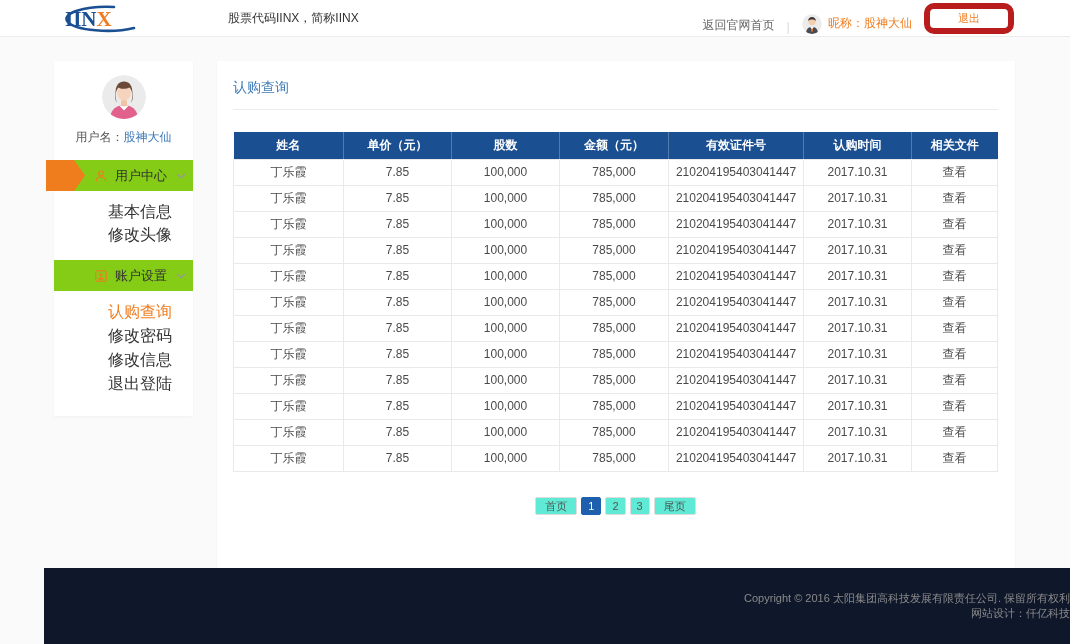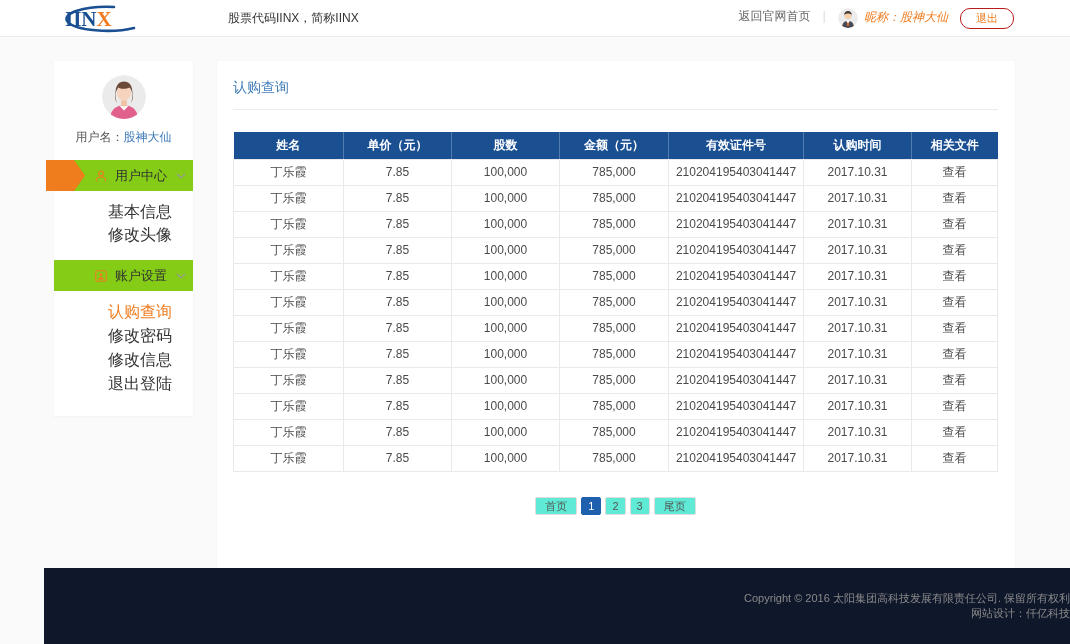--- a/index.html
+++ b/index.html
@@ -10,27 +10,27 @@
     position:relative; overflow:hidden;
   }
 
   
   .topbar {
     height:37px; background:#fff; border-bottom:1px solid #ececec;
     display:flex; align-items:center; padding:0 56px 0 48px;
   }
   .logo { display:flex; align-items:center; cursor:pointer; }
   .topbar-subtitle { margin-left:84px; color:#333; font-size:12px; }
-  .topbar-right { margin-left:auto; display:flex; align-items:flex-start; gap:12px; }
+  .topbar-right { margin-left:auto; display:flex; align-items:flex-end; gap:12px; }
   .home-link { color:#666; font-size:12px; cursor:pointer; }
   .topbar-divider { color:#ddd; font-size:13px; }
-  .nickname { color:#f07d21; font-size:12px; display:flex; align-items:center; gap:6px;font-style:italic; }
+  .nickname { color:#f07d21; font-size:12px; display:flex; align-items:center; gap:6px; }
   .logout-btn {
-    border:1px solid #b91c1c; color:#f07d21; background:#fff;
-    font-size:11px; padding:2px 15px; border-radius:10px; cursor:pointer;
+    border:6px solid #b91c1c; color:#f07d21; background:#fff;
+    font-size:11px; padding:2px 28px; border-radius:10px; cursor:pointer;
     font-family:inherit;
   }
 
   
   .page-body { display:flex; align-items:flex-start; padding:24px 56px 0 54px; gap:24px; }
 
   
   .sidebar {
     width:139px; flex:none; background:#fff; padding:14px 0 16px 0;
     box-shadow:0 1px 3px rgba(0,0,0,0.04);

